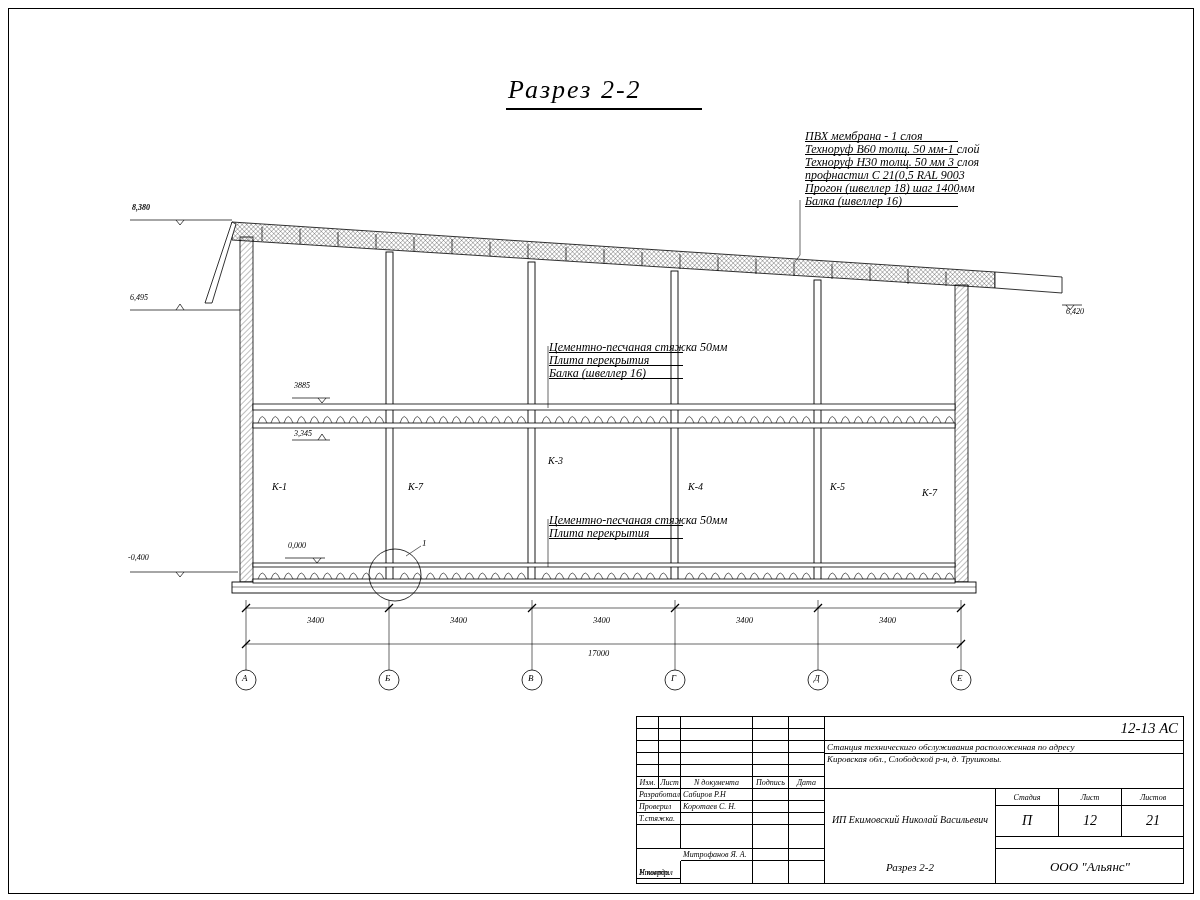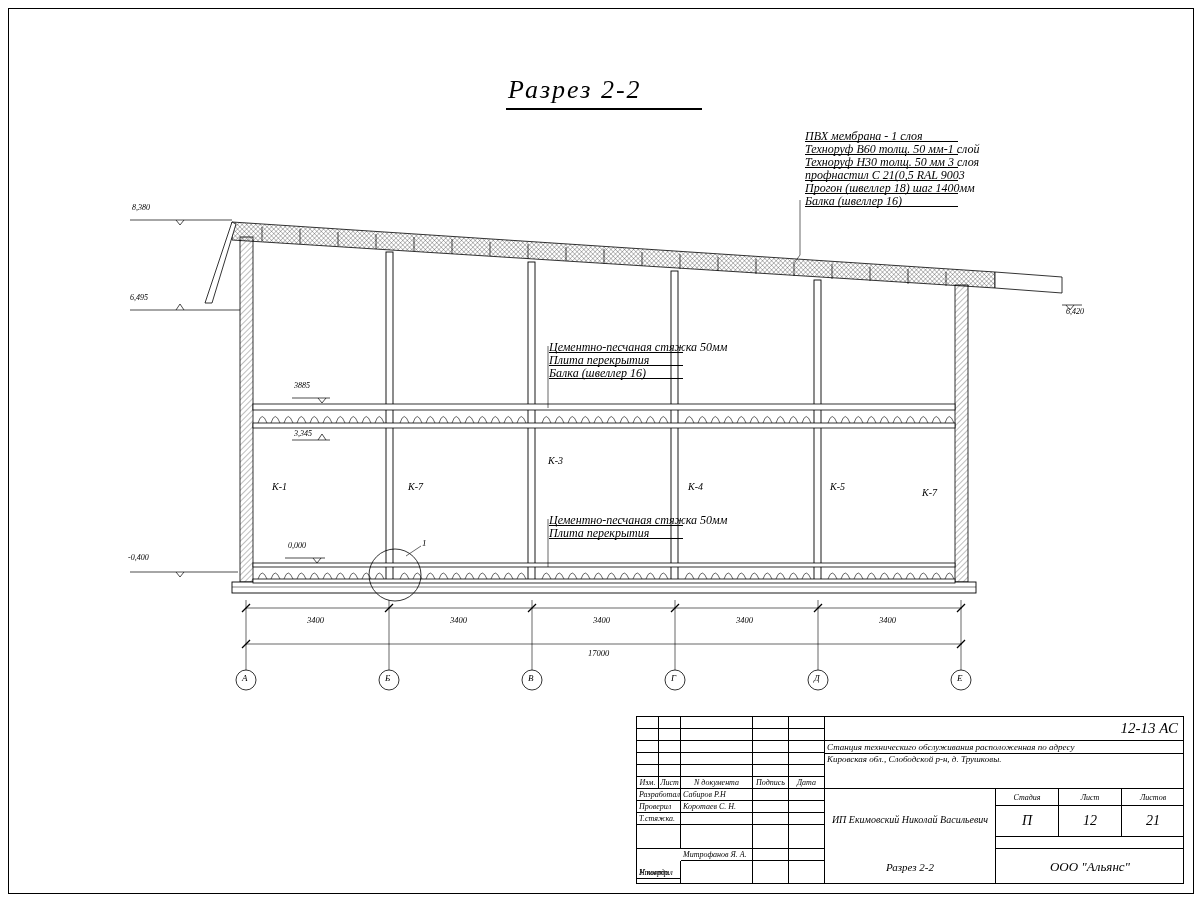--- a/index.html
+++ b/index.html
@@ -251,21 +251,21 @@
     <g stroke="#000" stroke-width="0.8" fill="#fff">
       <circle cx="246" cy="680" r="10"></circle>
       <circle cx="389" cy="680" r="10"></circle>
       <circle cx="532" cy="680" r="10"></circle>
       <circle cx="675" cy="680" r="10"></circle>
       <circle cx="818" cy="680" r="10"></circle>
       <circle cx="961" cy="680" r="10"></circle>
     </g>
   </svg>
 
-  <div class="txt small" style="left:132px;top:203px;">8,380</div>
+  <div class="txt small" style="left:132px;top:203px;font-weight:bold;">8,380</div>
   <div class="txt small" style="left:130px;top:293px;text-align:center;">6,495</div>
   <div class="txt small" style="left:1066px;top:307px;">6,420</div>
   <div class="txt small" style="left:294px;top:381px;">3885</div>
   <div class="txt small" style="left:294px;top:429px;">3,345</div>
   <div class="txt small" style="left:288px;top:541px;">0,000</div>
   <div class="txt small" style="left:128px;top:553px;">-0,400</div>
 
   <div class="abs" style="left:805px;top:129px;width:157px;">
     <div class="txt tiny" style="left:0;top:0;">ПВХ мембрана - 1 слоя</div>
     <div class="ln hl" style="left:0;top:12px;width:153px;"></div>

